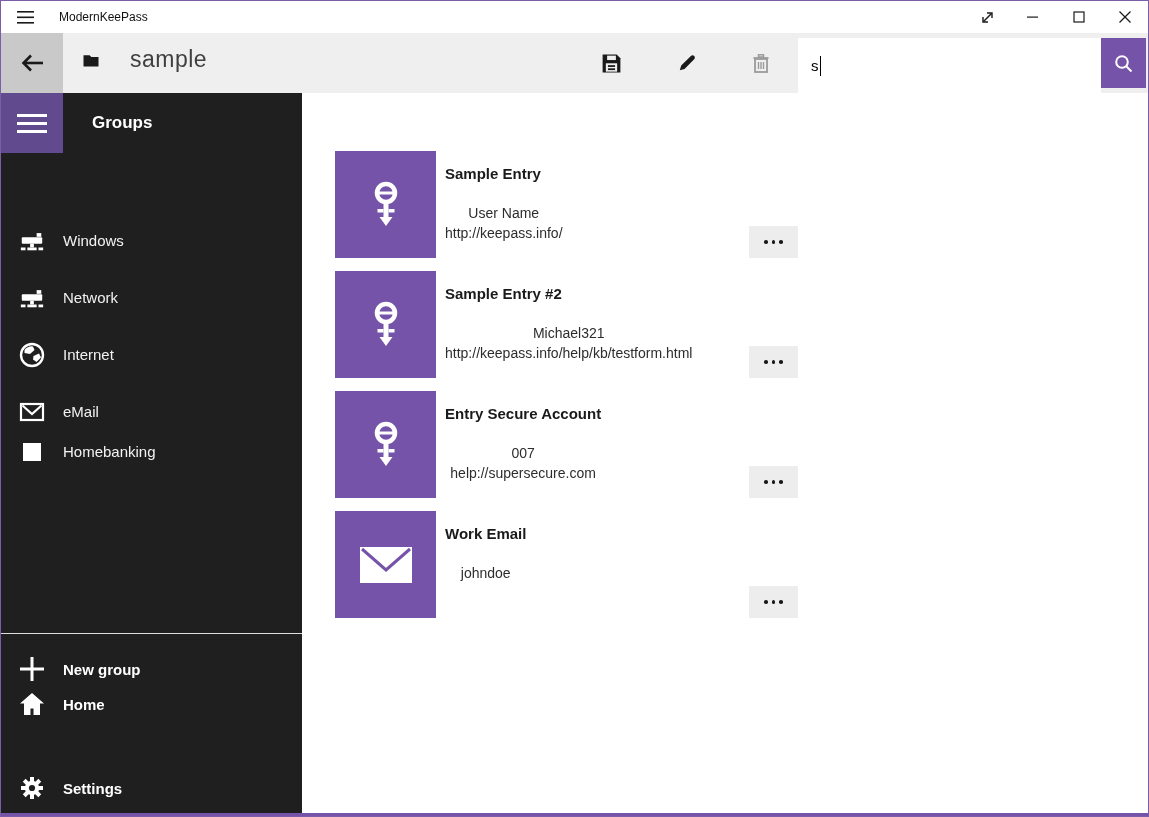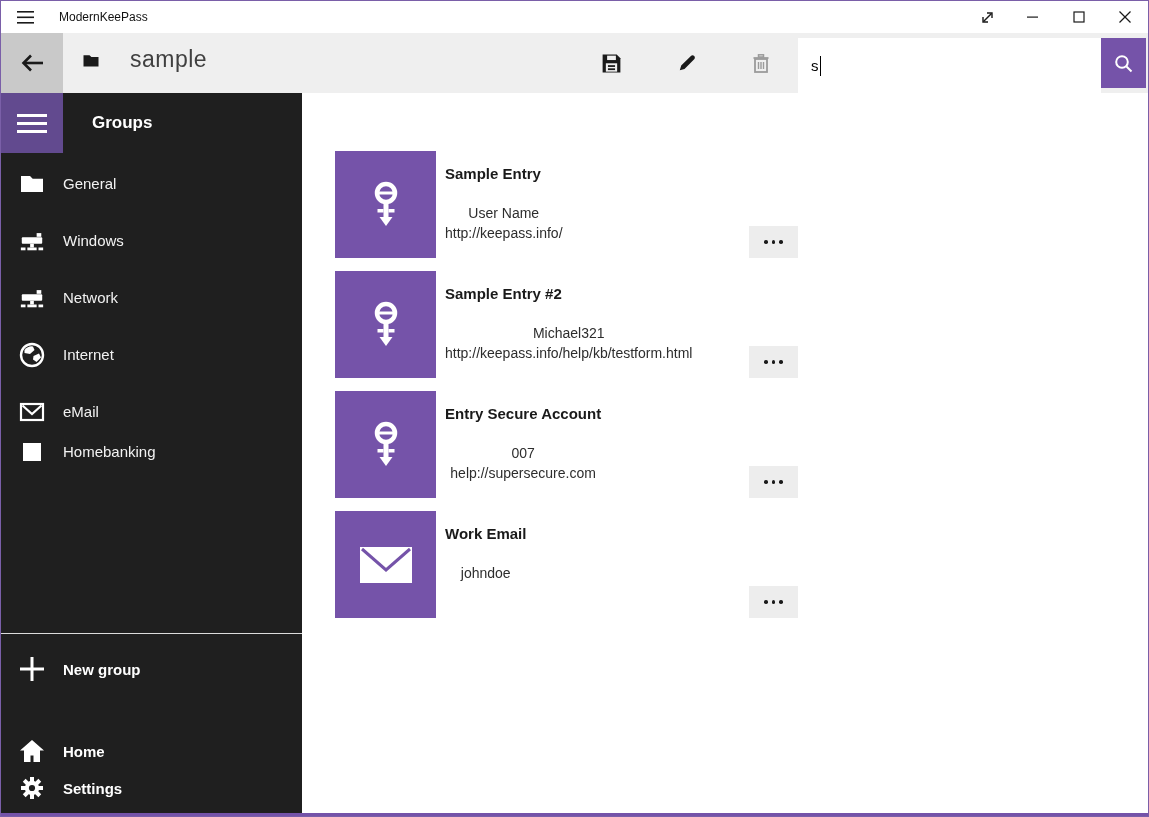--- a/index.html
+++ b/index.html
@@ -192,28 +192,20 @@
   </div>
 
   <nav class="sidebar">
     <button class="nav-hamburger">
       <i></i>
         <i></i>
         <i></i>
     </button>
     <div class="groups-header">Groups</div>
 
-    <button class="nav-item" style="top:62px">
-      <span class="ico">
-        <svg width="26" height="23" viewBox="0 0 26 23">
-            <path d="M2 4 h9 l2.7 2.7 H24 V20 H2 Z" fill="#fff"></path>
-          </svg>
-      </span>
-      <span class="lbl">General</span>
-    </button>
     <button class="nav-item" style="top:119px">
       <span class="ico">
         <svg width="26" height="24" viewBox="0 0 28 24">
             <g fill="#fff">
               <rect x="3" y="8" width="22" height="7" rx="1"></rect>
               <rect x="19" y="3.5" width="5" height="4"></rect>
               <rect x="12" y="15" width="4" height="4"></rect>
               <rect x="9" y="19" width="10" height="3"></rect>
               <rect x="2" y="19" width="5" height="3"></rect>
               <rect x="21" y="19" width="5" height="3"></rect>
@@ -271,21 +263,21 @@
       <span class="ico">
         <svg width="28" height="28" viewBox="0 0 28 28">
             <g fill="#fff">
               <rect x="12.5" y="2" width="3" height="24"></rect>
               <rect x="2" y="12.5" width="24" height="3"></rect>
             </g>
           </svg>
       </span>
       <span class="lbl">New group</span>
     </button>
-    <button class="nav-item action" style="top:628px">
+    <button class="nav-item action" style="top:581px">
       <span class="ico">
         <svg width="28" height="26" viewBox="0 0 28 26">
             <path d="M14 2 L2 12.5 h4 V24 h6.5 v-6.5 h3 V24 H22 V12.5 h4 Z" fill="#fff"></path>
           </svg>
       </span>
       <span class="lbl">Home</span>
     </button>
     <button class="nav-item action" style="top:665px">
       <span class="ico">
         <svg width="26" height="26" viewBox="0 0 26 26">

